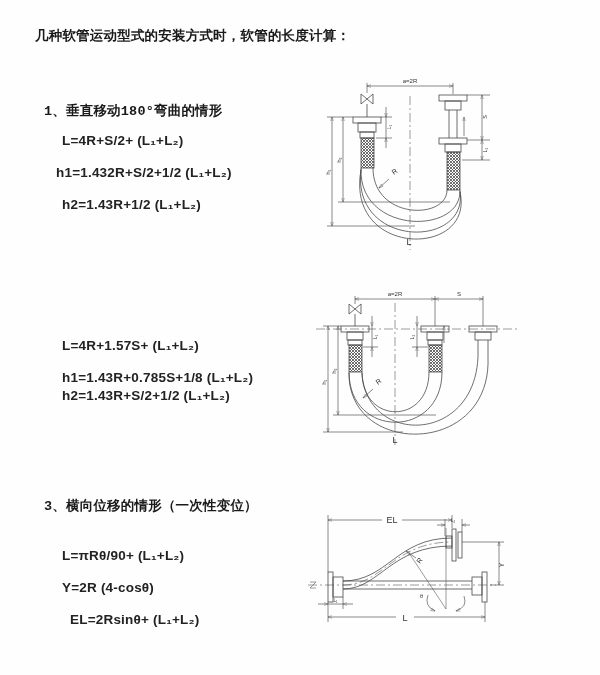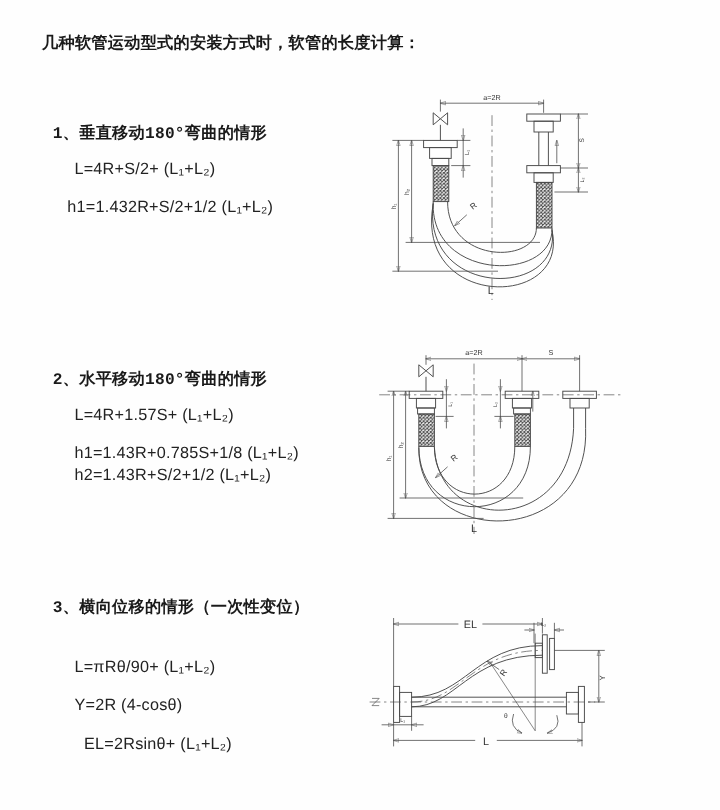--- a/index.html
+++ b/index.html
@@ -1,39 +1,40 @@
 <!DOCTYPE html>
 <html><head>
 <meta charset="utf-8">
 <style>
   html,body{margin:0;padding:0;background:#ffffff;}
   #page{position:relative;width:600px;height:675px;background:#fefefe;overflow:hidden;
         font-family:"Liberation Sans",sans-serif;color:#1a1a1a;}
   .txt{position:absolute;white-space:nowrap;letter-spacing:.2px;}
   .title{font-size:13.5px;font-weight:700;}
   .heading{font-size:13.5px;font-weight:700;font-family:Liberation Mono, monospace;}
-  .formula{font-size:13.5px;font-weight:400;color:#222;text-align:center;}
+  .formula{font-size:13.5px;font-weight:700;color:#222;text-align:center;}
   svg{position:absolute;overflow:visible;}
   svg line, svg path, svg rect, svg polyline{stroke:#4a4a4a;fill:none;stroke-width:.8;}
   svg .dim{stroke-width:.65;}
   svg .cl{stroke-width:.55;stroke-dasharray:9 3 2 3;}
   svg .thin{stroke-width:.55;}
   svg text{fill:#333;stroke:none;font-family:"Liberation Sans",sans-serif;}
   svg .hatchbox{fill:url(#hatch);}
 </style>
 </head>
 <body>
 
 <div id="page">
 
   <div class="txt title" style="left:35px;top:27px">几种软管运动型式的安装方式时，软管的长度计算：</div>
 
   <div class="txt heading" style="left:44px;top:102px">1、垂直移动180°弯曲的情形</div>
   <div class="txt formula" style="left:62px;top:133px">L=4R+S/2+ (L₁+L₂)</div>
   <div class="txt formula" style="left:56px;top:165px">h1=1.432R+S/2+1/2 (L₁+L₂)</div>
+  <div class="txt formula" style="left:62px;top:197px">h2=1.43R+1/2 (L₁+L₂)</div>
 
   <svg style="left:310px;top:72px" width="270" height="185" viewBox="0 0 270 185">
     <defs>
       <pattern id="hatch" width="3" height="3" patternUnits="userSpaceOnUse">
         <path d="M0,0 L3,3 M3,0 L0,3" stroke="#8a8a8a" stroke-width="0.55"></path>
       </pattern>
       <marker id="ar" viewBox="0 0 10 10" refX="9" refY="5" markerWidth="7.5" markerHeight="7.5" orient="auto-start-reverse">
         <path d="M0,2 L10,5 L0,8 Z" fill="#4a4a4a" stroke="none"></path>
       </marker>
     </defs>
@@ -109,21 +110,20 @@
       <line class="dim" x1="152" y1="88" x2="180" y2="88"></line>
       <line class="dim" x1="172" y1="23" x2="172" y2="68" marker-start="url(#ar)" marker-end="url(#ar)"></line>
       <line class="dim" x1="172" y1="68" x2="172" y2="88" marker-start="url(#ar)" marker-end="url(#ar)"></line>
       <text font-size="5.5" text-anchor="middle" transform="translate(177,45) rotate(-90)">S</text>
       <text font-size="4.5" text-anchor="middle" transform="translate(177,78) rotate(-90)">L₂</text>
     </g>
 
     <text x="99" y="173" font-size="9" text-anchor="middle">L</text>
   </svg>
 
-  <div class="txt heading" style="left:44px;top:307px">2、水平移动180°弯曲的情形</div>
   <div class="txt formula" style="left:62px;top:338px">L=4R+1.57S+ (L₁+L₂)</div>
   <div class="txt formula" style="left:62px;top:370px">h1=1.43R+0.785S+1/8 (L₁+L₂)</div>
   <div class="txt formula" style="left:62px;top:388px">h2=1.43R+S/2+1/2 (L₁+L₂)</div>
 
   <svg style="left:308px;top:285px" width="270" height="178" viewBox="0 0 270 178">
     <g>
       <line class="cl" x1="8" y1="44" x2="212" y2="44"></line>
       <line class="cl" x1="87" y1="18" x2="87" y2="160"></line>
     </g>
 

